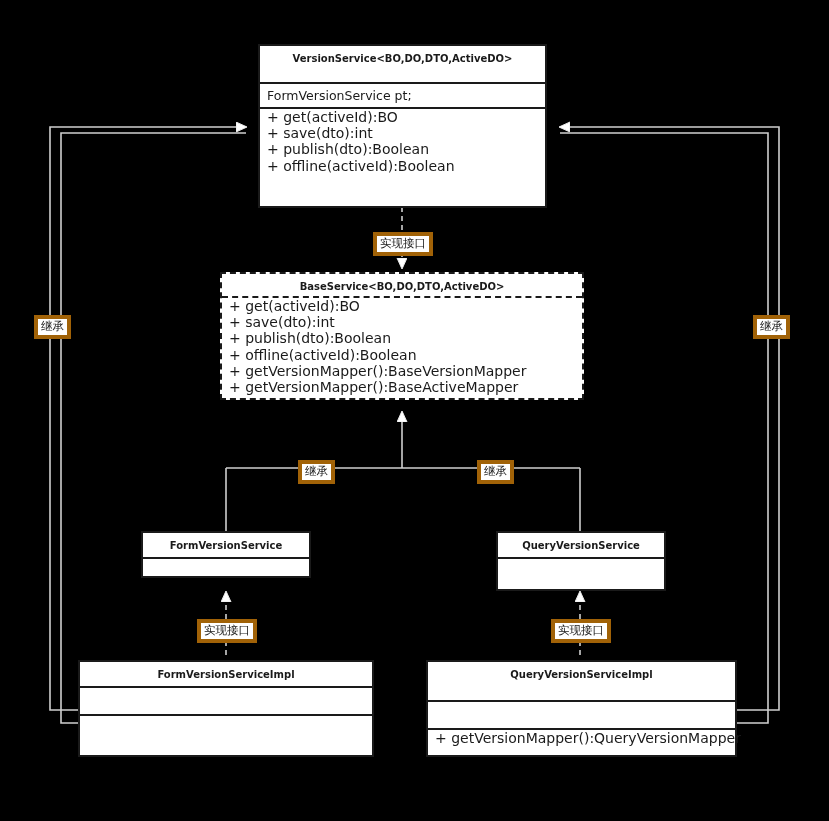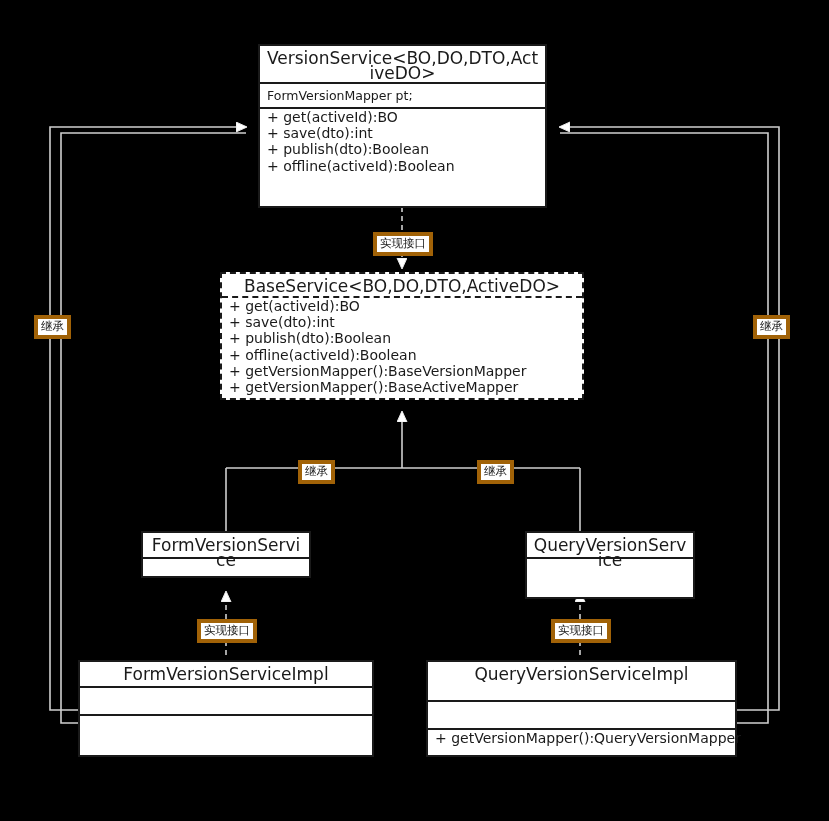--- a/index.html
+++ b/index.html
@@ -33,22 +33,22 @@
     position: absolute;
     background: #ffffff;
     border: 2px solid #1a1a1a;
     box-sizing: border-box;
     color: #1a1a1a;
   }
   .uml-class.iface-dashed {
     border: 2px dashed #1a1a1a;
   }
   .cls-title {
-    font-weight: normal;
-    font-size: 17px;
+    font-weight: bold;
+    font-size: 10px;
     text-align: center;
     padding: 5px 6px 5px 6px;
     line-height: 15px;
     border-bottom: 2px solid #1a1a1a;
     box-sizing: border-box;
     word-break: break-all;
   }
   .uml-class.iface-dashed .cls-title {
     border-bottom: 2px dashed #1a1a1a;
   }
@@ -133,21 +133,21 @@
     </g>
 
     <g>
       <path d="M580,655 L580,592" fill="none" stroke="#cfcfcf" stroke-width="1.6" stroke-dasharray="5,4" marker-end="url(#hollowTriD)"></path>
     </g>
   </svg>
 
   <div class="uml-class" style="left:258px; top:44px; width:289px; height:164px;">
     <div class="cls-title" style="height:38px;">VersionService&lt;BO,DO,DTO,ActiveDO&gt;</div>
     <div class="cls-attrs" style="height:25px;">
-      <div class="attr">FormVersionMapper pt;</div>
+      <div class="attr">FormVersionService pt;</div>
     </div>
     <div class="cls-ops">
       <div class="op">+ get(activeId):BO</div>
       <div class="op">+ save(dto):int</div>
       <div class="op">+ publish(dto):Boolean</div>
       <div class="op">+ offline(activeId):Boolean</div>
     </div>
   </div>
 
   <div class="uml-class iface-dashed" style="left:220px; top:272px; width:364px; height:128px;">
@@ -160,21 +160,21 @@
       <div class="op">+ getVersionMapper():BaseVersionMapper</div>
       <div class="op">+ getVersionMapper():BaseActiveMapper</div>
     </div>
   </div>
 
   <div class="uml-class" style="left:141px; top:531px; width:170px; height:47px;">
     <div class="cls-title" style="height:26px;">FormVersionService</div>
     <div class="cls-attrs no-border" style="height:30px;"></div>
   </div>
 
-  <div class="uml-class" style="left:496px; top:531px; width:170px; height:68px;margin-left:29px;">
+  <div class="uml-class" style="left:496px; top:531px; width:170px; height:60px;">
     <div class="cls-title" style="height:26px;">QueryVersionService</div>
     <div class="cls-attrs no-border" style="height:30px;"></div>
   </div>
 
   <div class="uml-class" style="left:78px; top:660px; width:296px; height:97px;">
     <div class="cls-title" style="height:26px;">FormVersionServiceImpl</div>
     <div class="cls-attrs" style="height:28px;"></div>
   </div>
 
   <div class="uml-class" style="left:426px; top:660px; width:311px; height:97px;">

